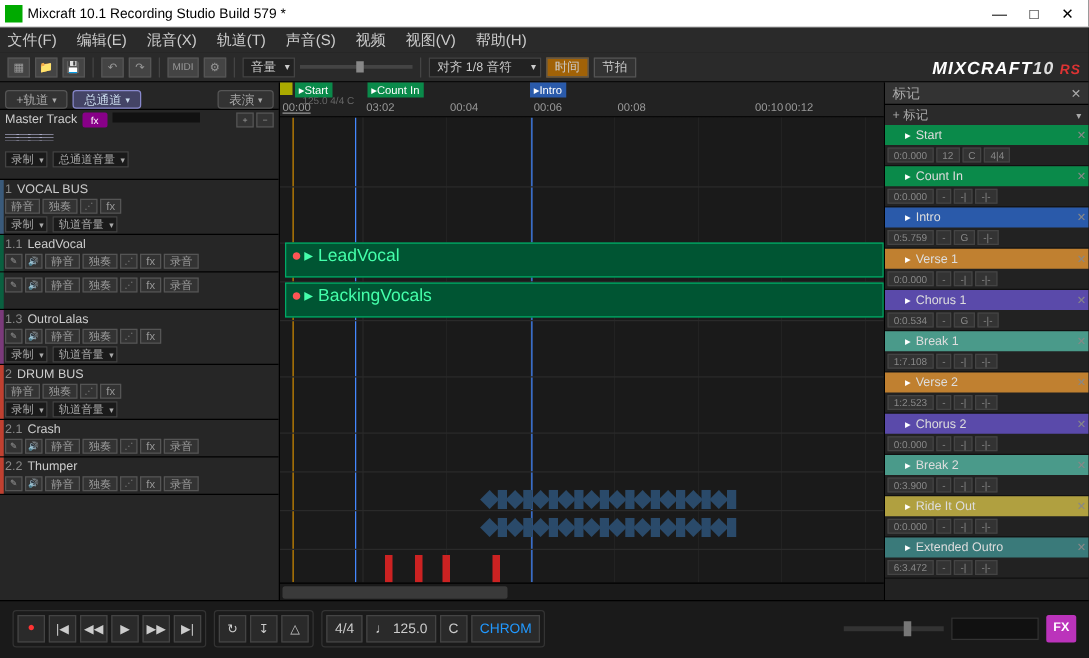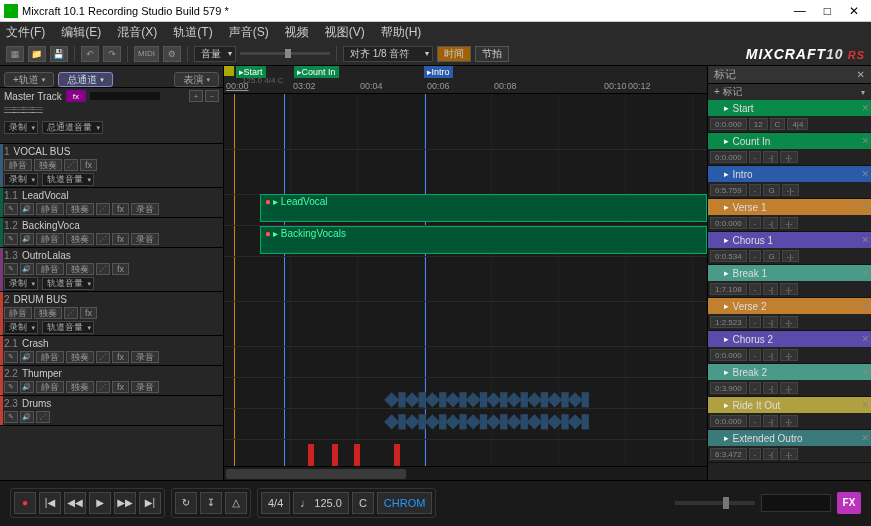--- a/index.html
+++ b/index.html
@@ -30,21 +30,21 @@
 
 
 .tracks { width: 224px; background: #262626; border-right: 1px solid #000; display: flex; flex-direction: column; }
 .tracks-hdr { height: 22px; display: flex; align-items: flex-end; padding: 0 4px; gap: 4px; border-bottom: 1px solid #000; }
 .pill { height: 15px; padding: 0 8px; background: #333; border: 1px solid #555; border-radius: 3px; font-size: 10px; display: flex; align-items: center; cursor: pointer; }
 .pill.active { background: #446; border-color: #88c; color: #cde; }
 .pill::after { content: "▾"; margin-left: 3px; font-size: 7px; }
 
 .tracklist { flex: 1; overflow: hidden; }
 .trk { border-bottom: 1px solid #000; padding: 2px 4px; position: relative; }
-.trk-title { font-size: 10px; color: #ccc; display: flex; align-items: center; gap: 4px; }
+.trk-title { font-size: 10px; color: #ccc; display: flex; align-items: flex-start; gap: 4px; }
 .trk-title .num { color: #888; }
 .trk-fx { width: 20px; height: 12px; background: #808; color: #fff; font-size: 8px; display: inline-flex; align-items: center; justify-content: center; border-radius: 2px; cursor: pointer; }
 .trk-meter { display: inline-block; width: 70px; height: 8px; background: #111; position: relative; }
 .trk-rowbtns { display: flex; gap: 2px; margin-top: 2px; flex-wrap: wrap; align-items: center; }
 .tbtn { width: 14px; height: 12px; background: #333; border: 1px solid #555; font-size: 7px; display: flex; align-items: center; justify-content: center; cursor: pointer; color: #999; }
 .tbtn.txt { width: auto; padding: 0 4px; font-size: 9px; }
 .trk-subrow { display: flex; align-items: center; gap: 4px; margin-top: 2px; }
 .trk-subrow .sel { height: 13px; background: #1a1a1a; border: 1px solid #444; font-size: 9px; padding: 0 10px 0 4px; display: flex; align-items: center; position: relative; cursor: pointer; }
 .trk-subrow .sel::after { content: "▾"; position: absolute; right: 2px; font-size: 7px; }
 .trk-waveicon { font-size: 14px; color: #cce; letter-spacing: -2px; }
@@ -52,21 +52,21 @@
 .plusminus { position: absolute; right: 4px; top: 2px; display: flex; gap: 2px; }
 
 
 .timeline { flex: 1; display: flex; flex-direction: column; background: #1a1a1a; position: relative; }
 .ruler { height: 28px; background: #222; border-bottom: 1px solid #000; position: relative; font-size: 9px; color: #999; }
 .ruler .marker-flag { position: absolute; top: 0; font-size: 9px; padding: 1px 3px; color: #fff; }
 .ruler .tstamp { position: absolute; bottom: 2px; }
 .ruler .toploop { position: absolute; left: 0; width: 10px; top: 0; height: 10px; background: #aa0; }
 .tlgrid { flex: 1; position: relative; background: repeating-linear-gradient(to right, #1a1a1a 0, #1a1a1a 66px, #222 66px, #222 67px); overflow: hidden; }
 .tllane { position: absolute; left: 0; right: 0; border-bottom: 1px solid #2a2a2a; }
-.clip { position: absolute; top: 1px; bottom: 1px; border: 1px solid #0a6; background: #053; font-size: 10px; color: #4fa; padding: 1px 4px; overflow: hidden; margin-left: 32px; }
+.clip { position: absolute; top: 1px; bottom: 1px; border: 1px solid #0a6; background: #053; font-size: 14px; color: #4fa; padding: 1px 4px; overflow: hidden; }
 .clip .dot { color: #f55; margin-right: 2px; }
 .playhead { position: absolute; top: 0; bottom: 0; width: 1px; background: #48f; }
 .playhead.orange { background: #c80; }
 .hscroll { height: 14px; background: #1a1a1a; border-top: 1px solid #000; position: relative; }
 .hscroll .thumb { position: absolute; left: 2px; width: 180px; height: 10px; top: 2px; background: #3a3a3a; border-radius: 2px; }
 .wave-audio { position: absolute; left: 0; right: 0; height: 22px; color: #2a4a6a; overflow: hidden; font-size: 20px; letter-spacing: -3px; }
 .redbar { position: absolute; width: 6px; background: #c22; bottom: 4px; }
 
 
 .markers { width: 164px; background: #222; border-left: 1px solid #000; display: flex; flex-direction: column; }
@@ -195,24 +195,20 @@
             <div class="tbtn ">🔊</div>
             <div class="tbtn txt">静音</div>
             <div class="tbtn txt">独奏</div>
             <div class="tbtn ">⋰</div>
             <div class="tbtn txt">fx</div>
             <div class="tbtn txt">录音</div>
           </div>
         </div>
         <div class="trk" style="height: 30px;">
           <div class="trk-bus-stripe" style="background: rgb(10, 96, 64);"></div>
-          <div class="trk-title">
-            <span class="num">1.2</span>
-            <span>BackingVoca</span>
-          </div>
           <div class="trk-rowbtns">
             <div class="tbtn ">✎</div>
             <div class="tbtn ">🔊</div>
             <div class="tbtn txt">静音</div>
             <div class="tbtn txt">独奏</div>
             <div class="tbtn ">⋰</div>
             <div class="tbtn txt">fx</div>
             <div class="tbtn txt">录音</div>
           </div>
         </div>
@@ -275,32 +271,20 @@
             <span>Thumper</span>
           </div>
           <div class="trk-rowbtns">
             <div class="tbtn ">✎</div>
             <div class="tbtn ">🔊</div>
             <div class="tbtn txt">静音</div>
             <div class="tbtn txt">独奏</div>
             <div class="tbtn ">⋰</div>
             <div class="tbtn txt">fx</div>
             <div class="tbtn txt">录音</div>
-          </div>
-        </div>
-        <div class="trk" style="height: 30px;">
-          <div class="trk-bus-stripe" style="background: rgb(192, 64, 48);"></div>
-          <div class="trk-title">
-            <span class="num">2.3</span>
-            <span>Drums</span>
-          </div>
-          <div class="trk-rowbtns">
-            <div class="tbtn ">✎</div>
-            <div class="tbtn ">🔊</div>
-            <div class="tbtn ">⋰</div>
           </div>
         </div>
       </div>
   </div>
 
   <div class="timeline">
     <div class="ruler" id="ruler">
       <div class="toploop"></div>
     <div class="marker-flag" style="left: 12px; background: rgb(10, 138, 74);">▸Start</div>
         <div class="marker-flag" style="left: 70px; background: rgb(10, 138, 74);">▸Count In</div>

